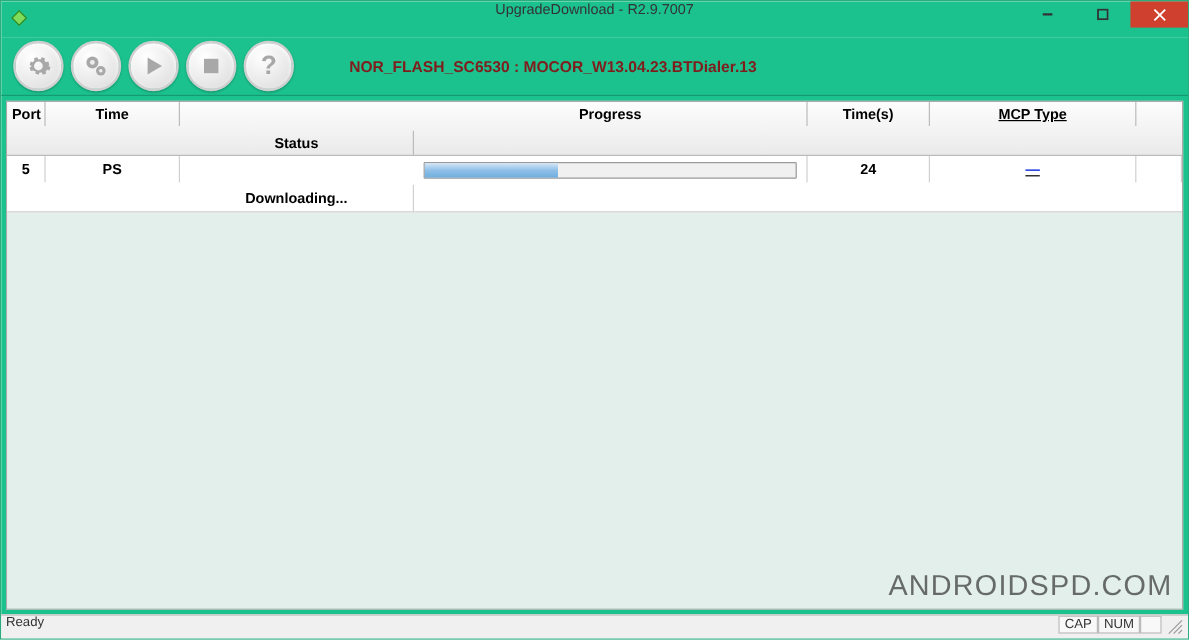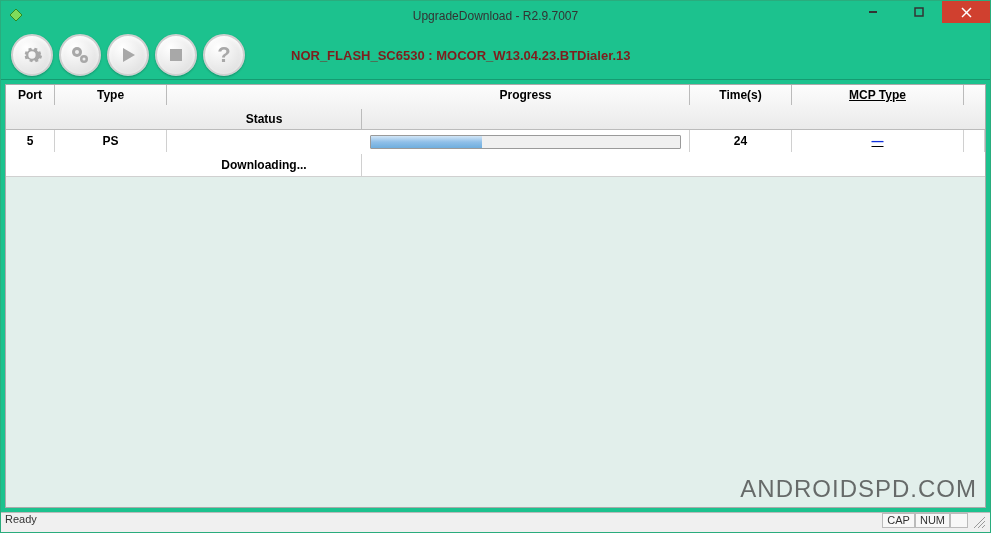--- a/index.html
+++ b/index.html
@@ -11,21 +11,21 @@
   height: 533px;
   overflow: hidden;
   border: 1px solid #2aac7d;
   display: flex;
   flex-direction: column;
 }
 .titlebar {
   height: 30px;
   background: #1cc28e;
   display: flex;
-  align-items: center;
+  align-items: flex-start;
   position: relative;
   text-decoration: underline;
 }
 .titlebar .icon-slot {
   width: 30px; height: 30px;
   display: flex; align-items: center; justify-content: center;
 }
 .titlebar .title-text {
   position: absolute; left: 0; right: 0;
   text-align: center;
@@ -83,21 +83,21 @@
   font-size: 12px;
   color: #000;
 }
 .grid-header .col, .grid-row .col {
   border-right: 1px solid #bbb;
   padding: 2px 4px;
   text-align: center;
   height: 20px; line-height: 16px;
 }
 .grid-header .col:last-child { border-right: none; }
-.col-port { width: 49px; }
+.col-port { width: 32px; }
 .col-step { width: 112px; }
 .col-status { width: 195px; margin-top: 24px; }
 .col-progress { width: 328px; }
 .col-time { width: 102px; }
 .col-mcp { width: 172px; text-decoration: underline; }
 .col-tail { flex: 1; }
 
 .grid-body {
   flex: 1;
   background: #e2efeb;
@@ -212,21 +212,21 @@
   <div class="tool-btn">
     <span style="font-size:22px;font-weight:bold;color:#a8a8a8;">?</span>
   </div>
   <div class="flash-label">NOR_FLASH_SC6530 : MOCOR_W13.04.23.BTDialer.13</div>
 </div>
 
 <div class="content-outer">
   <div class="grid-wrap">
     <div class="grid-header">
       <div class="col col-port">Port</div>
-      <div class="col col-step">Type</div>
+      <div class="col col-step">Time</div>
       <div class="col col-status">Status</div>
       <div class="col col-progress">Progress</div>
       <div class="col col-time">Time(s)</div>
       <div class="col col-mcp">MCP Type</div>
       <div class="col col-tail"></div>
     </div>
     <div class="grid-body">
       <div class="grid-row">
         <div class="col col-port"><span>5</span></div>
         <div class="col col-step"><span>PS</span></div>

